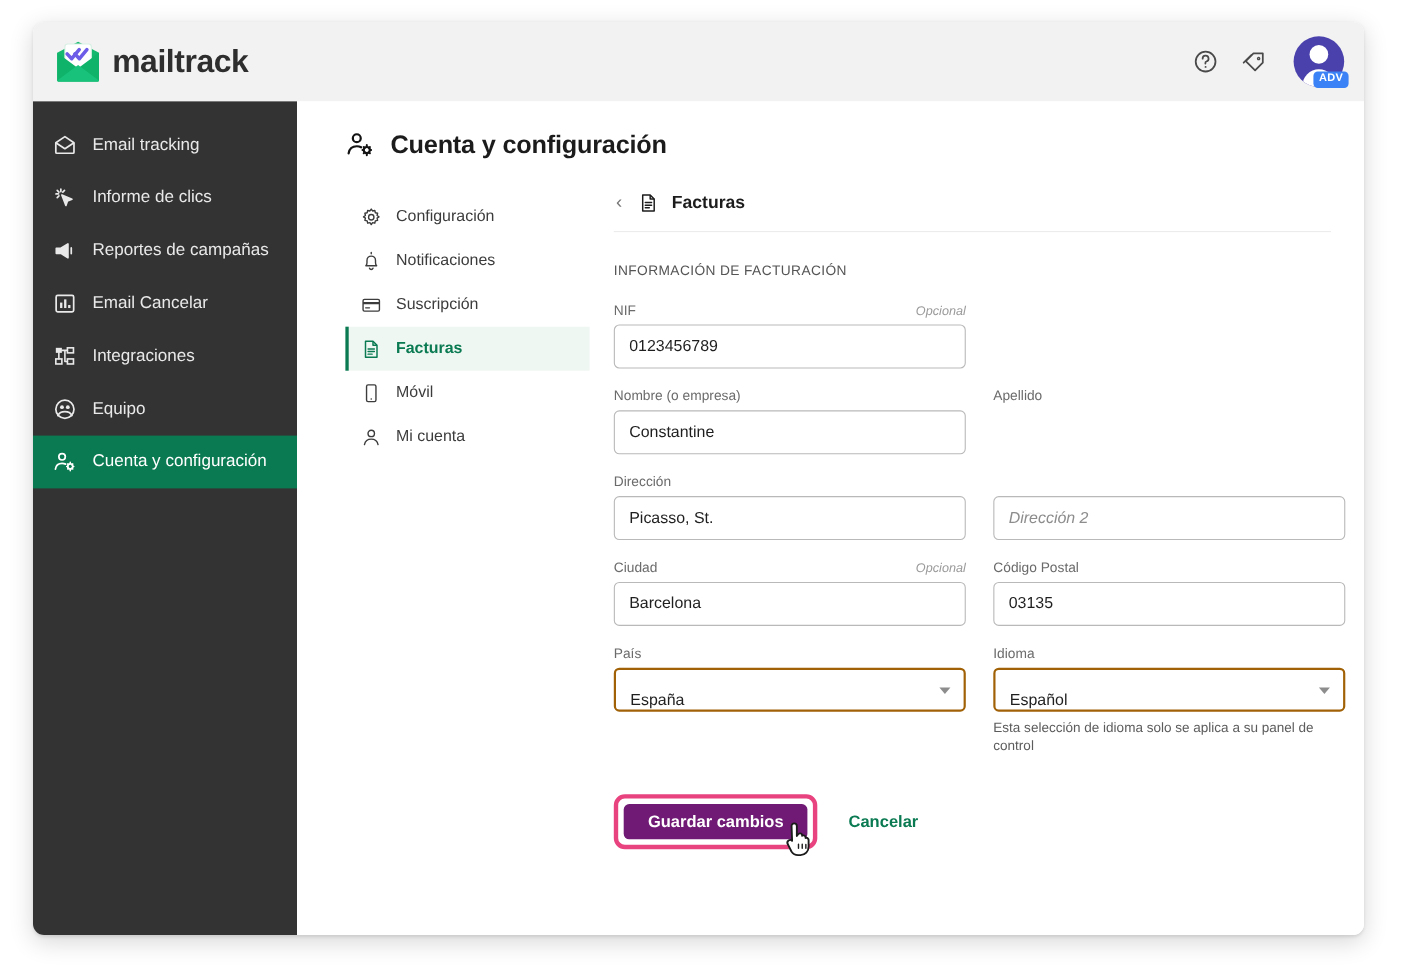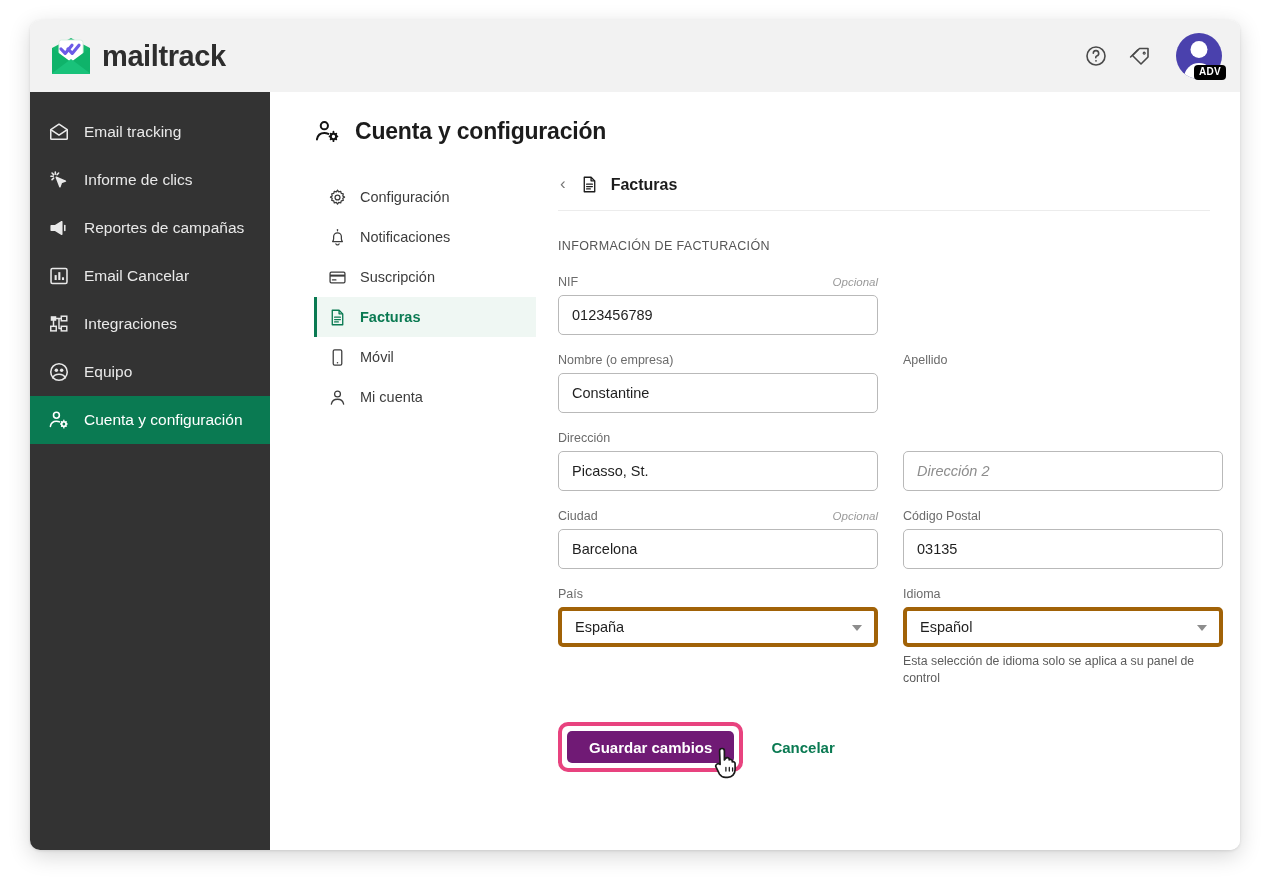--- a/index.html
+++ b/index.html
@@ -53,21 +53,21 @@
   #avatar .head {
     position: absolute; left: 50%; top: 8px; transform: translateX(-50%);
     width: 17px; height: 17px; border-radius: 50%; background: #ffffff;
   }
   #avatar .body {
     position: absolute; left: 50%; bottom: -4px; transform: translateX(-50%);
     width: 30px; height: 20px; border-radius: 15px 15px 0 0; background: #ffffff;
   }
   #avatar-badge {
     position: absolute; right: -4px; bottom: -1px;
-    background: #000000; color: #ffffff;
+    background: #3b82f6; color: #ffffff;
     font-size: 10px; font-weight: bold;
     padding: 2px 5px 3px; border-radius: 4px;
     letter-spacing: 0.3px; line-height: 1;
   }
 
   
   #body-row { flex: 1; display: flex; min-height: 0; }
 
   
   #sidebar {
@@ -150,24 +150,24 @@
     background: #ffffff;
     padding: 0 13px;
     font-size: 14.5px; color: #1f1f1f;
     font-family: "Liberation Sans", sans-serif;
     outline: none;
   }
   .finput::placeholder { color: #8d8d8d; font-style: italic; }
 
   .fselect {
     width: 100%; height: 40px;
-    border: 4px solid #a16207; border-radius: 5px;
+    border: 2px solid #a16207; border-radius: 5px;
     background: #ffffff;
     padding: 0 13px;
-    display: flex; align-items: center;
+    display: flex; align-items: flex-end;
     font-size: 14.5px; color: #1f1f1f;
     cursor: pointer; position: relative;
   }
   .fselect .caret {
     position: absolute; right: 12px; top: 50%;
     margin-top: -2px;
     border-left: 5px solid transparent;
     border-right: 5px solid transparent;
     border-top: 6px solid #8d8d8d;
   }

